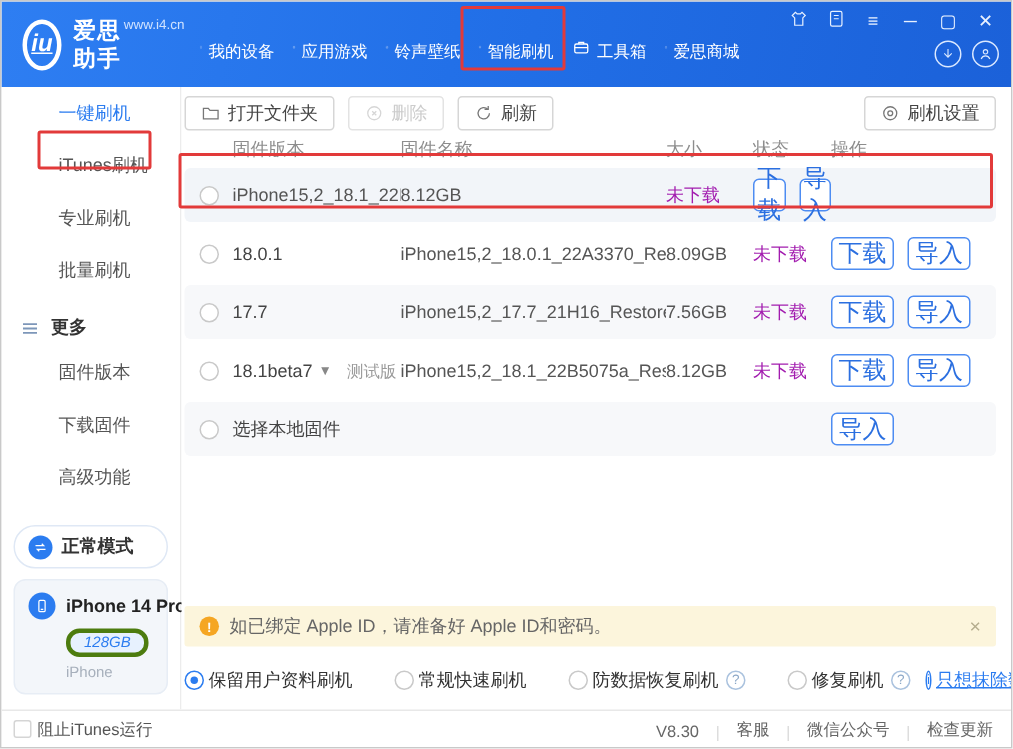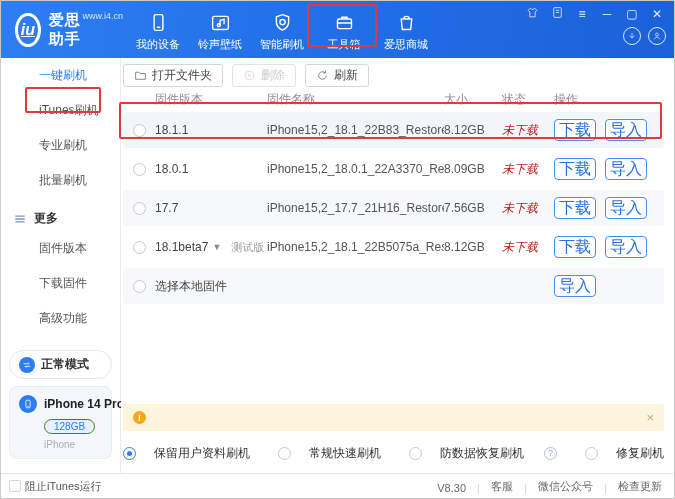--- a/index.html
+++ b/index.html
@@ -10,21 +10,21 @@
   
   .header { position:absolute; left:0; top:0; right:0; height:57px;
     background:linear-gradient(100deg,#2e7ef2 0%,#2270e8 45%,#1b61d9 100%); display:flex; align-items:center; }
   .brand { display:flex; align-items:center; gap:8px; padding-left:14px; width:122px; flex:none; }
   .logo-circle { width:34px; height:34px; border:3px solid #fff; border-radius:50%; color:#fff;
     font-weight:bold; font-size:16px; display:flex; align-items:center; justify-content:center; font-style:italic;text-decoration:underline; }
   .brand-text { display:flex; flex-direction:row; }
   .brand-title { color:#fff; font-weight:bold; font-size:15px; letter-spacing:1px; }
   .brand-url { color:#cfe2ff; font-size:9px; }
   .nav { display:flex; gap:12px; margin-left:10px; }
-  .nav-item { width:50px; display:flex; flex-direction:column; align-items:center; gap:4px; padding-top:4px; cursor:pointer; }
+  .nav-item { width:50px; display:flex; flex-direction:row; align-items:flex-end; gap:4px; padding-top:4px; cursor:pointer; }
   .nav-item svg { width:21px; height:21px; stroke:#fff; fill:none; stroke-width:1.6; }
   .nav-label { color:#fff; font-size:11px; white-space:nowrap; }
   .win-controls { position:absolute; right:10px; top:5px; display:flex; gap:11px; align-items:center; }
   .win-controls .wicon { color:#e8f1ff; font-size:12px; line-height:14px; width:14px; text-align:center; cursor:pointer; }
   .win-controls svg { width:13px; height:13px; stroke:#e8f1ff; fill:none; stroke-width:1.5; }
   .header-circles { position:absolute; right:8px; top:26px; display:flex; gap:7px; }
   .hcircle { width:18px; height:18px; border:1.5px solid #dce9ff; border-radius:50%; display:flex; align-items:center; justify-content:center; cursor:pointer; }
   .hcircle svg { width:10px; height:10px; stroke:#dce9ff; fill:none; stroke-width:1.8; }
 
   
@@ -35,21 +35,21 @@
   .side-item.active { color:#2b7cf0; }
   .mode-card { margin:14px 8px 0 8px; border:1px solid #dfe8f5; border-radius:16px; padding:5px 9px; display:flex; align-items:center; gap:6px; background:#fff; cursor:pointer; }
   .mode-icon { width:16px; height:16px; border-radius:50%; background:#2b7cf0; color:#fff; display:flex; align-items:center; justify-content:center; }
   .mode-icon svg { width:10px; height:10px; stroke:#fff; fill:none; stroke-width:2; }
   .mode-label { font-size:12px; font-weight:bold; color:#333; }
   .device-card { margin:7px 8px 0 8px; background:#f3f6fa; border:1px solid #e7edf5; border-radius:8px; padding:8px 9px; cursor:pointer; }
   .device-top { display:flex; align-items:center; gap:7px; }
   .device-icon { width:18px; height:18px; border-radius:50%; background:#2b7cf0; display:flex; align-items:center; justify-content:center; flex:none; }
   .device-icon svg { width:10px; height:10px; stroke:#fff; fill:none; stroke-width:2; }
   .device-name { font-size:12px; font-weight:bold; color:#222; white-space:nowrap; }
-  .cap-pill { display:inline-block; margin:6px 0 0 25px; font-size:10px; color:#2b7cf0; border:1px solid #4d7c0f; background:#e7f1fe; border-radius:9px; padding:1px 9px; }
+  .cap-pill { display:inline-block; margin:6px 0 0 25px; font-size:10px; color:#2b7cf0; border:3px solid #4d7c0f; background:#e7f1fe; border-radius:9px; padding:1px 9px;font-style:italic; }
   .device-type { margin:5px 0 0 25px; font-size:10px; color:#a7b0bc; }
   .chk-item { display:flex; align-items:center; gap:4px; font-size:11px; color:#c0c0c0; }
   .chk-box { width:12px; height:12px; border:1px solid #d5d5d5; border-radius:2px; background:#fff; }
 
   
   .main { position:absolute; left:120px; top:57px; right:0; height:417px; background:#fff; display:flex; flex-direction:column; padding:0 10px 0 2px; }
   .toolbar { margin-top:5px; height:24px; display:flex; align-items:center; gap:9px; }
   .tbtn { height:23px; display:flex; align-items:center; gap:5px; border:1px solid #d6d6d6; border-radius:3px; background:#fff; padding:0 10px; font-size:12px; color:#444; cursor:pointer; }
   .tbtn svg { width:13px; height:13px; stroke:#777; fill:none; stroke-width:1.6; }
   .tbtn.disabled { color:#ccc; border-color:#e3e3e3; }
@@ -58,32 +58,32 @@
   .grid { display:grid; grid-template-columns:22px 112px 1fr 58px 52px 104px; align-items:center; }
   .thead { height:20px; margin-top:2px; font-size:12px; color:#8d8d8d; padding:0 6px 0 10px; }
   .trow { height:36px; margin-top:3px; border-radius:4px; padding:0 6px 0 10px; font-size:12px; color:#555; }
   .trow.hl { background:#f2f5f9; }
   .trow.shade { background:#f7f8fa; }
   .radio { width:13px; height:13px; border:1px solid #c9c9c9; border-radius:50%; background:#fff; cursor:pointer; }
   .ver { color:#444; display:flex; align-items:center; gap:4px; white-space:nowrap; overflow:hidden; }
   .caret { font-size:9px; color:#888; cursor:pointer; }
   .beta-tag { color:#9a9a9a; font-size:11px; margin-left:6px; }
   .fname { white-space:nowrap; overflow:hidden; }
-  .status { color:#b91c1c;font-style:italic; }
+  .status { color:#a21caf; }
   .acts { display:flex; gap:9px; }
   .act-btn { width:42px; height:22px; border:1px solid #4d8cf2; border-radius:4px; background:#fff; color:#2b6fe0; font-size:16px; display:flex; align-items:center; justify-content:center; cursor:pointer; }
   .filler { flex:1; }
 
   .notice { height:27px; background:#fcf5dc; border-radius:2px; display:flex; align-items:center; gap:7px; padding:0 10px; }
   .notice-icon { width:13px; height:13px; border-radius:50%; background:#f5a623; color:#fff; font-size:9px; font-weight:bold; display:flex; align-items:center; justify-content:center; flex:none; }
   .notice-text { font-size:12px; color:#666; }
   .notice-close { margin-left:auto; color:#b5ad8e; font-size:13px; cursor:pointer; }
 
   .opts { height:44px; display:flex; align-items:center; gap:0; }
-  .opt { display:flex; align-items:center; gap:18px; margin-right:28px; cursor:pointer; }
+  .opt { display:flex; align-items:center; gap:3px; margin-right:28px; cursor:pointer; }
   .opt .radio.checked { border-color:#2b7cf0; position:relative; }
   .opt .radio.checked::after { content:""; position:absolute; left:3px; top:3px; width:5px; height:5px; border-radius:50%; background:#2b7cf0; }
   .opt-label { font-size:12px; color:#333; white-space:nowrap; }
   .qicon { width:13px; height:13px; border:1px solid #aac2de; color:#8aa6c6; border-radius:50%; font-size:9px; display:flex; align-items:center; justify-content:center; margin-left:2px; cursor:pointer; }
   .iicon { width:13px; height:13px; border:1px solid #2b7cf0; color:#2b7cf0; border-radius:50%; font-size:9px; display:flex; align-items:center; justify-content:center; margin-right:3px; cursor:pointer; }
   .erase-link { font-size:12px; color:#2b7cf0; text-decoration:underline; white-space:nowrap; cursor:pointer; }
 
   
   .footer { position:absolute; left:0; bottom:0; right:0; height:25px; border-top:1px solid #e8e8e8; background:#fff; display:flex; align-items:center; font-size:11px; color:#555; padding:0 12px 0 8px; }
   .foot-right { margin-left:auto; display:flex; align-items:flex-end; gap:12px; color:#666; }
@@ -109,20 +109,27 @@
         <span class="brand-url">www.i4.cn</span>
       </div>
     </div>
     <div class="nav">
       <div class="nav-item">
         <svg viewBox="0 0 24 24">
             <rect x="7" y="3" width="10" height="18" rx="2"></rect>
             <line x1="10" y1="17.5" x2="14" y2="17.5"></line>
           </svg>
         <span class="nav-label">我的设备</span>
+      </div>
+      <div class="nav-item">
+        <svg viewBox="0 0 24 24">
+            <path d="M12 3l8 4.5v9L12 21l-8-4.5v-9z"></path>
+            <path d="M12 12l8-4.5M12 12L4 7.5M12 12v9"></path>
+          </svg>
+        <span class="nav-label">应用游戏</span>
       </div>
       <div class="nav-item">
         <svg viewBox="0 0 24 24">
             <rect x="3" y="5" width="18" height="15" rx="2"></rect>
             <circle cx="10" cy="15" r="1.6"></circle>
             <path d="M11.6 15V9.5l4.5-1V14"></path>
           </svg>
         <span class="nav-label">铃声壁纸</span>
       </div>
       <div class="nav-item">
@@ -234,34 +241,40 @@
           </svg>
         <span>删除</span>
       </button>
       <button class="tbtn">
         <svg viewBox="0 0 24 24">
             <path d="M19 12a7 7 0 11-2-4.9"></path>
             <path d="M17.5 3v4.3H13"></path>
           </svg>
         <span>刷新</span>
       </button>
+      <button class="tbtn right">
+        <svg viewBox="0 0 24 24">
+            <circle cx="12" cy="12" r="8"></circle>
+            <circle cx="12" cy="12" r="3"></circle>
+          </svg>
+        <span>刷机设置</span>
+      </button>
     </div>
 
     <div class="grid thead">
       <span></span>
       <span>固件版本</span>
       <span>固件名称</span>
       <span>大小</span>
       <span>状态</span>
       <span>操作</span>
     </div>
 
     <div class="grid trow hl">
       <span class="radio"></span>
-      <span class="ver">18.1.1</span>
       <span class="fname">iPhone15,2_18.1_22B83_Restore.ipsw</span>
       <span>8.12GB</span>
       <span class="status">未下载</span>
       <span class="acts">
         <button class="act-btn">下载</button>
         <button class="act-btn">导入</button>
       </span>
     </div>
 
     <div class="grid trow">
@@ -312,20 +325,21 @@
         <span></span>
       <span class="acts">
         <button class="act-btn">导入</button>
       </span>
     </div>
 
     <div class="filler"></div>
 
     <div class="notice">
       <span class="notice-icon">!</span>
+      <span class="notice-text">如已绑定 Apple ID，请准备好 Apple ID和密码。</span>
       <span class="notice-close">×</span>
     </div>
 
     <div class="opts">
       <span class="opt">
         <span class="radio checked"></span>
         <span class="opt-label">保留用户资料刷机</span>
       </span>
       <span class="opt">
         <span class="radio"></span>

